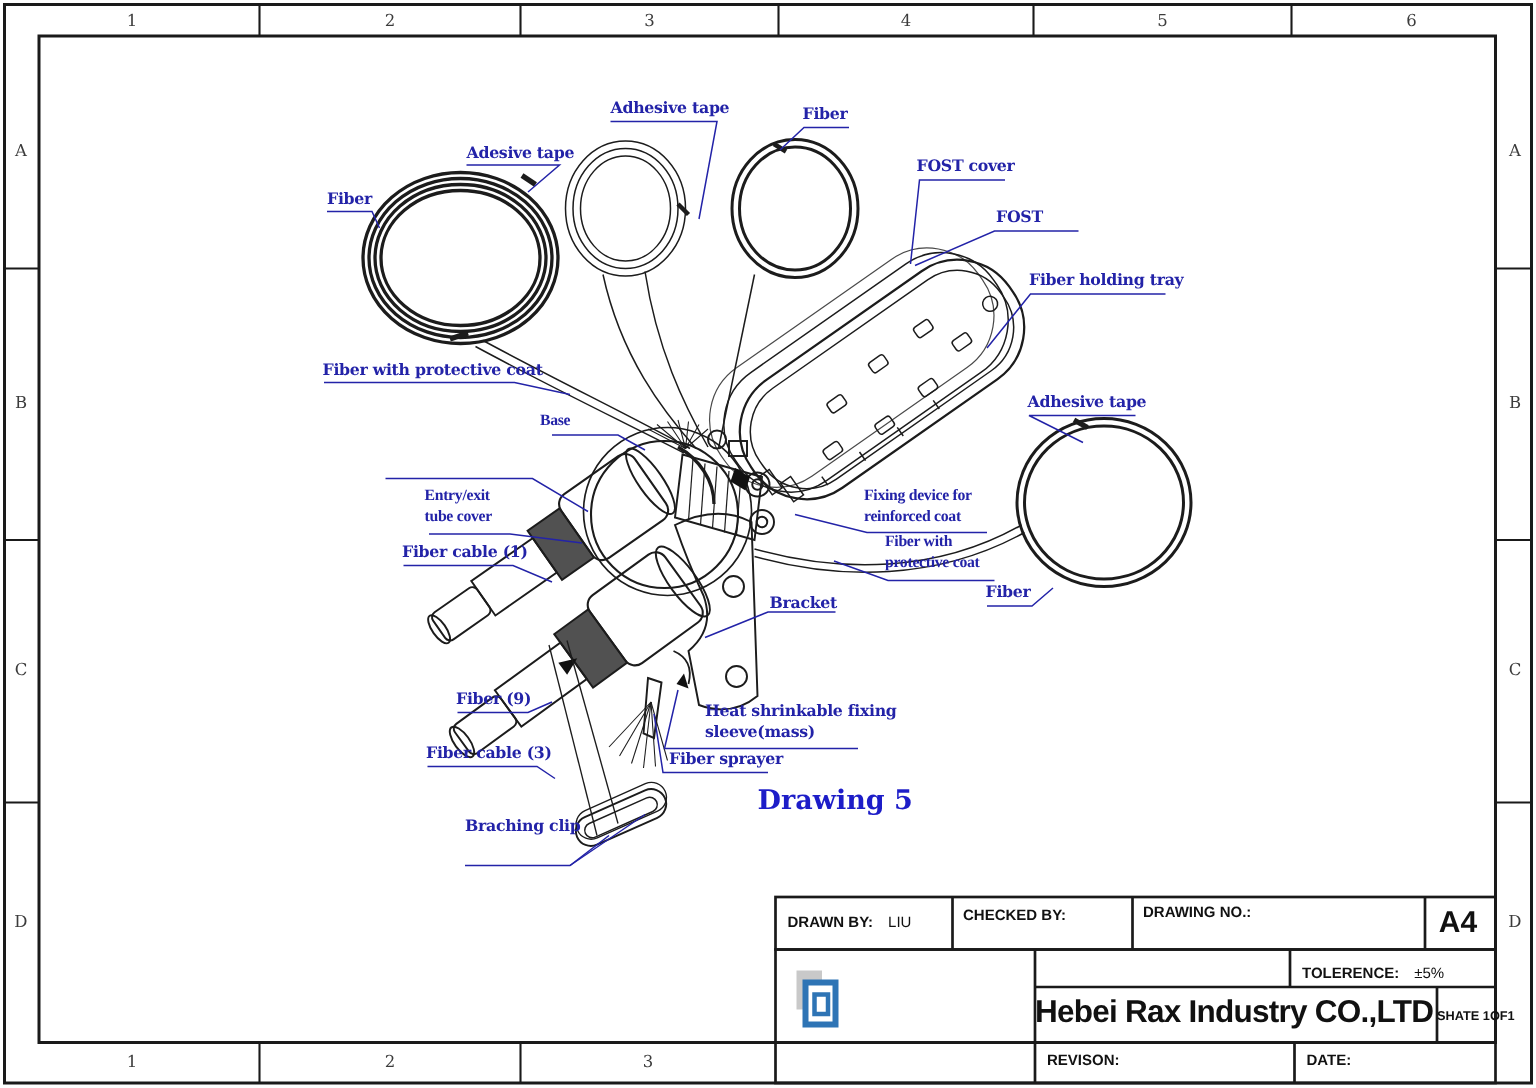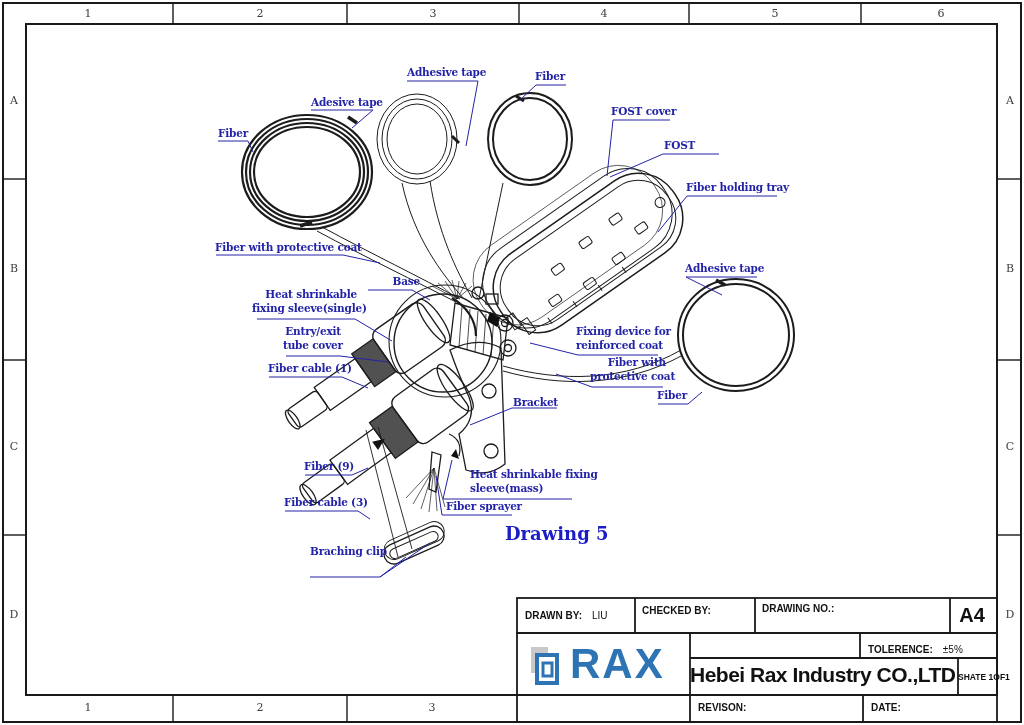--- a/index.html
+++ b/index.html
@@ -4,21 +4,21 @@
 <style>
   html,body{margin:0;padding:0;background:#fff;}
   .sheet{position:relative;width:1024px;height:725px;background:#ffffff;overflow:hidden;
          font-family:"Liberation Sans",sans-serif;}
   svg.art{position:absolute;left:0;top:0;}
   .gridlab{position:absolute;font-family:"DejaVu Serif",serif;font-size:11px;color:#3c3c3c;
            text-align:center;line-height:1;}
   .co{position:absolute;font-family:"DejaVu Serif",serif;font-weight:bold;font-size:10.5px;
       color:#2323a8;line-height:1.38;letter-spacing:-0.2px;white-space:nowrap;}
   .co span{display:block;}
-  .ctr{text-align:right;}
+  .ctr{text-align:left;font-family:Liberation Serif, serif;}
   .dtitle{position:absolute;font-family:"DejaVu Serif",serif;font-weight:bold;font-size:18px;
       color:#1d1dc8;white-space:nowrap;}
   .tb{position:absolute;color:#111;white-space:nowrap;}
   .tb-label{font-weight:bold;font-size:10px;letter-spacing:0;}
   .tb-val{font-weight:normal;font-size:10px;margin-left:10px;}
   .a4{font-size:20px;font-weight:600;text-align:center;}
   .company{font-size:21px;font-weight:700;letter-spacing:-0.5px;}
   .sheetno{font-size:8.5px;font-weight:bold;}
   .logo-text{position:absolute;font-weight:bold;font-size:42px;letter-spacing:2px;
       color:#2e74b5;line-height:1;}
@@ -276,24 +276,20 @@
     </div>
   <div class="co" style="left:215px;top:240px">
       <span>Fiber with protective coat</span>
     </div>
   <div class="co" style="left:685px;top:261px">
       <span>Adhesive tape</span>
     </div>
   <div class="co ctr" style="left:360px;top:274px;width:60px">
       <span>Base</span>
     </div>
-  <div class="co ctr" style="left:252px;top:287px;width:105px">
-      <span>Heat shrinkable</span>
-      <span>fixing sleeve(single)</span>
-    </div>
   <div class="co ctr" style="left:283px;top:324px;width:58px">
       <span>Entry/exit</span>
       <span>tube cover</span>
     </div>
   <div class="co" style="left:268px;top:361px">
       <span>Fiber cable (1)</span>
     </div>
   <div class="co ctr" style="left:576px;top:324px;width:86px">
       <span>Fixing device for</span>
       <span>reinforced coat</span>
@@ -336,16 +332,15 @@
   <div class="tb sheetno" style="left:958px;top:672px;width:39px;text-align:center">SHATE 1OF1</div>
   <div class="tb tb-label" style="left:698px;top:702px">REVISON:</div>
   <div class="tb tb-label" style="left:871px;top:702px">DATE:</div>
 
   <div style="position:absolute;left:528px;top:639px;width:160px;height:54px">
     <svg width="34" height="48" viewBox="0 0 34 48" style="position:absolute;left:0;top:2px">
       <rect x="3" y="6" width="17" height="26" fill="#c9c9c9"></rect>
       <rect x="9" y="14" width="20" height="28" fill="#ffffff" stroke="#2e74b5" stroke-width="4"></rect>
       <rect x="15" y="22" width="9" height="13" fill="none" stroke="#2e74b5" stroke-width="3"></rect>
     </svg>
-    <div class="logo-text" style="left:42px;top:4px">RAX</div>
   </div>
 
 </div>
 
 </body></html>

